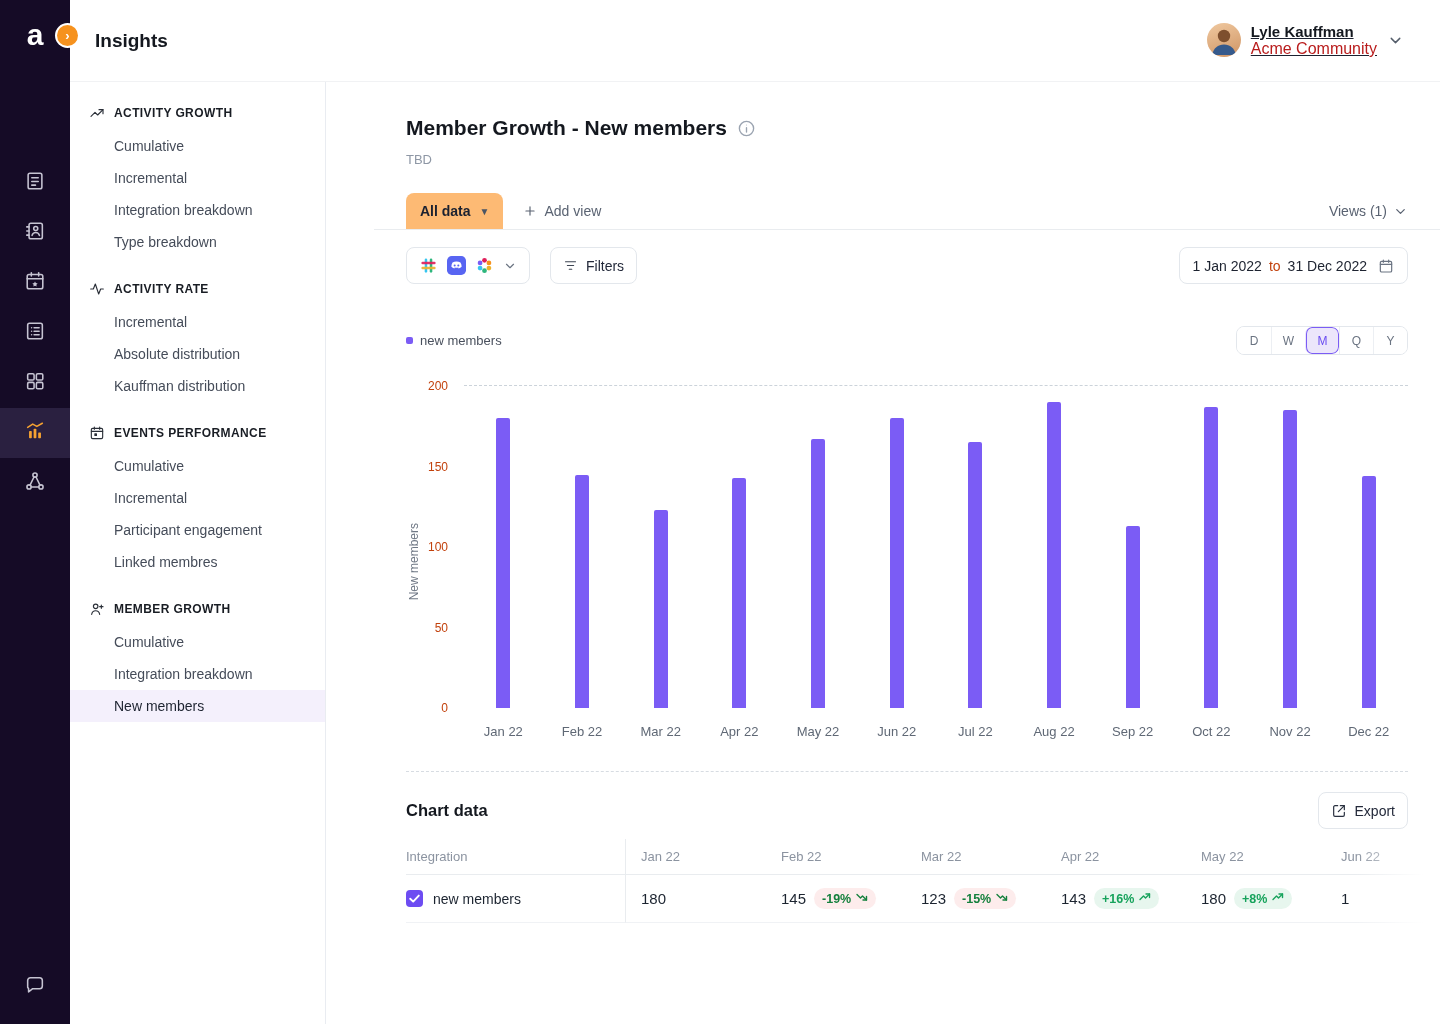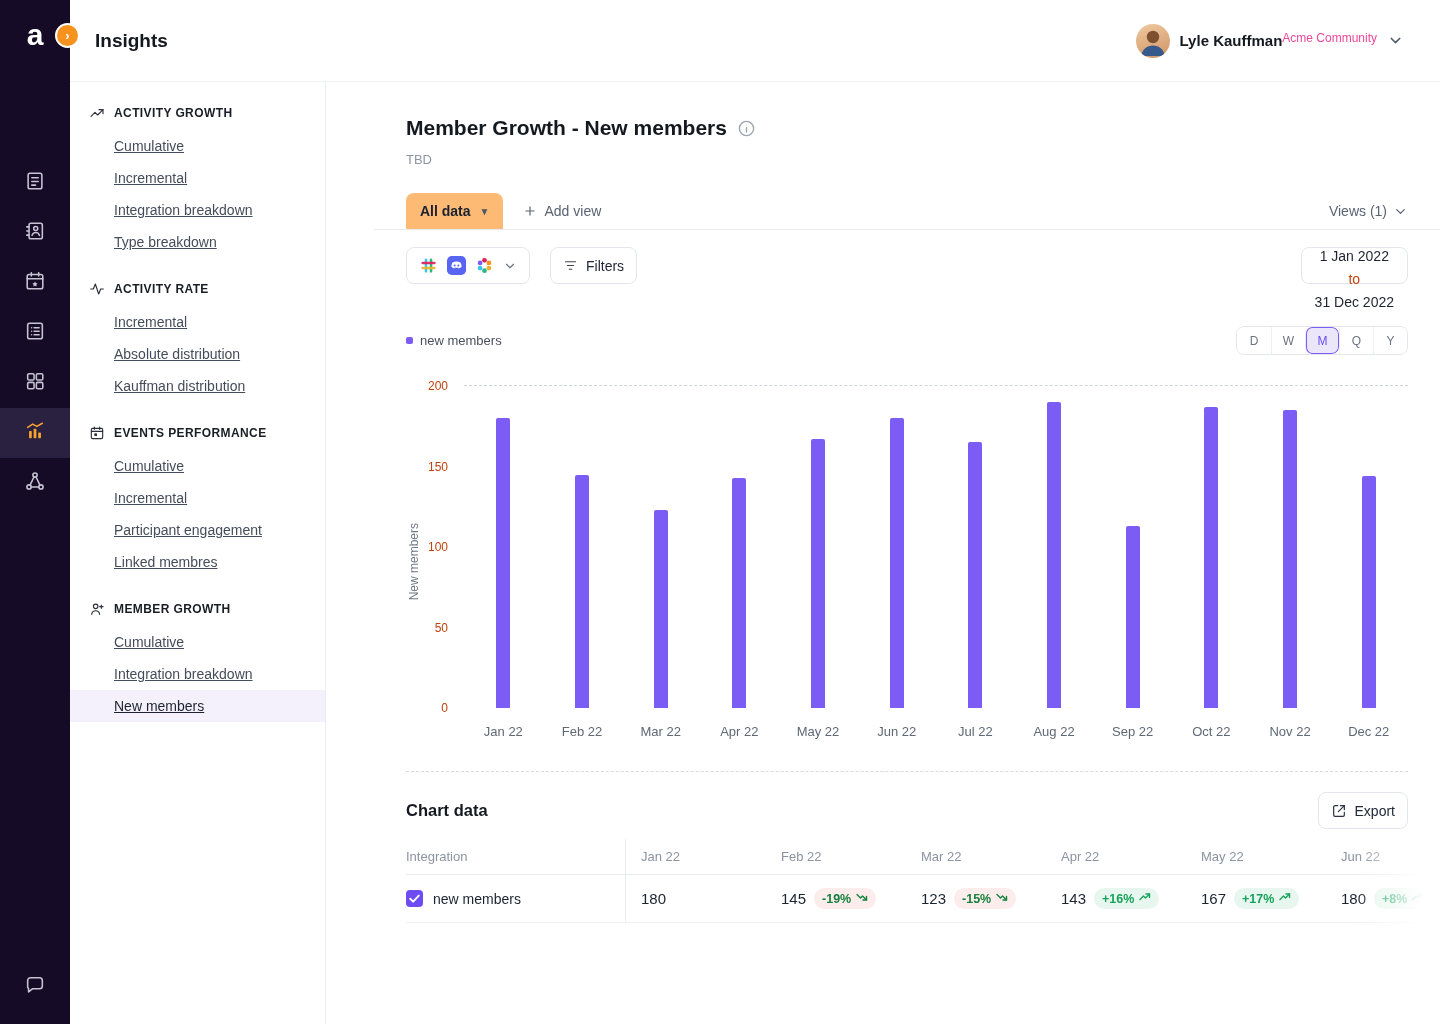--- a/index.html
+++ b/index.html
@@ -19,35 +19,35 @@
   .rail-btn.active { background:#2a2040; color:#f6a231; }
   .rail-bottom { margin-top:auto; margin-bottom:12px; }
 
   
   .main-col { flex:1; display:flex; flex-direction:column; min-width:0; }
   .topbar { height:82px; flex:none; display:flex; align-items:center; justify-content:space-between; padding:0 36px 0 25px; background:#fff; border-bottom:1px solid #f1f2f4; }
   .app-title { font-size:19px; font-weight:700; color:#14181f; }
   .user-block { display:flex; align-items:center; gap:10px; cursor:pointer; }
   .avatar { width:34px; height:34px; border-radius:50%; background:linear-gradient(160deg,#f0c9a0,#cf9464); overflow:hidden; position:relative; flex:none; }
   .avatar svg { position:absolute; inset:0; }
-  .user-meta { display:flex; flex-direction:row; line-height:1.15; }
+  .user-meta { display:flex; flex-direction:column; line-height:1.15;text-decoration:underline; }
   .user-name { font-size:15px; font-weight:700; color:#14181f; }
-  .user-org { font-size:12px; color:#ec4899; }
+  .user-org { font-size:16px; color:#b91c1c; }
   .user-caret { color:#555e6b; display:flex; }
 
   .body-row { flex:1; display:flex; min-height:0;gap:48px; }
 
   
   .sidebar { width:256px; flex:none; border-right:1px solid #e9ecf1; padding-top:14px; background:#fff; overflow:hidden; }
   .side-section { margin-bottom:14px; }
   .side-header { display:flex; align-items:center; gap:9px; padding:9px 16px 9px 19px; }
   .side-h-icon { display:flex; color:#2a2f38; }
   .side-h-icon svg { width:16px; height:16px; }
   .side-h-label { font-size:12px; font-weight:700; letter-spacing:.4px; color:#191d24; }
-  .side-item { padding:7px 16px 7px 44px; font-size:14px; color:#454c59; cursor:pointer; line-height:18px;text-decoration:underline; }
+  .side-item { padding:7px 16px 7px 44px; font-size:14px; color:#454c59; cursor:pointer; line-height:18px; }
   .side-item.active { background:#f4f0fc; color:#1d2330; }
 
   
   .main { flex:1; min-width:0; padding:0 32px; position:relative; overflow:hidden; background:#fff; }
   .page-head { padding-top:34px; display:flex; align-items:center; gap:10px; }
   .page-title { font-size:21px; font-weight:700; color:#14181f; }
   .info-ic { color:#9aa3b0; display:flex; cursor:pointer; }
   .subtitle { margin-top:12px; font-size:13px; color:#8e97a5; }
 
   .tabs-row { margin:26px -32px 0; padding:0 32px; border-bottom:1px solid #e9ecef; display:flex; align-items:flex-end; }
@@ -60,21 +60,21 @@
 
   .toolbar { margin-top:17px; display:flex; align-items:center; }
   .btn { display:inline-flex; align-items:center; gap:8px; height:37px; border:1px solid #e3e7ec; border-radius:8px; background:#fff; padding:0 12px; font-size:14px; color:#23293a; cursor:pointer; }
   .integ-btn { gap:9px; }
   .integ-btn .int-ic { width:19px; height:19px; display:flex; }
   .integ-btn svg { width:19px; height:19px; }
   .integ-btn .chev { color:#6b7482; display:flex; }
   .integ-btn .chev svg { width:14px; height:14px; }
   .filters-btn { margin-left:20px; }
   .filters-btn svg { width:15px; height:15px; color:#3c4452; }
-  .date-btn { margin-left:auto; gap:7px; padding:0 13px;flex-direction:column; }
+  .date-btn { margin-left:auto; gap:7px; padding:0 13px; }
   .date-btn .d { color:#1d2330; }
   .date-btn .to { color:#c2410c; }
   .date-btn svg { width:16px; height:16px; color:#6b7482; margin-left:4px; }
 
   .legend-row { margin-top:42px; display:flex; align-items:center; justify-content:space-between; }
   .legend { display:flex; align-items:center; gap:7px; font-size:13px; color:#49505d; }
   .legend-dot { width:7px; height:7px; border-radius:2px; background:#7b5cf5; }
   .seg { display:flex; border:1px solid #e3e7ec; border-radius:8px; overflow:visible; }
   .seg-btn { width:34px; height:27px; display:flex; align-items:center; justify-content:center; font-size:12px; color:#6b7482; cursor:pointer; border-left:1px solid #eceff3; background:#fff; }
   .seg-btn:first-child { border-left:none; border-radius:7px 0 0 7px; }
@@ -516,30 +516,20 @@
                 <span class="cell-val">143</span>
                 <span class="badge up">
                   <span>+16%</span>
                   <span><svg viewBox="0 0 12 12" fill="none" stroke="currentColor" stroke-width="1.4" stroke-linecap="round" stroke-linejoin="round">
                       <polyline points="1 8.5 4.5 5 6.5 7 10.5 3"></polyline>
                       <polyline points="7 3 10.5 3 10.5 6.5"></polyline>
                     </svg></span>
                 </span>
               </div>
               <div class="td">
-                <span class="cell-val">167</span>
-                <span class="badge up">
-                  <span>+17%</span>
-                  <span><svg viewBox="0 0 12 12" fill="none" stroke="currentColor" stroke-width="1.4" stroke-linecap="round" stroke-linejoin="round">
-                      <polyline points="1 8.5 4.5 5 6.5 7 10.5 3"></polyline>
-                      <polyline points="7 3 10.5 3 10.5 6.5"></polyline>
-                    </svg></span>
-                </span>
-              </div>
-              <div class="td">
                 <span class="cell-val">180</span>
                 <span class="badge up">
                   <span>+8%</span>
                   <span><svg viewBox="0 0 12 12" fill="none" stroke="currentColor" stroke-width="1.4" stroke-linecap="round" stroke-linejoin="round">
                       <polyline points="1 8.5 4.5 5 6.5 7 10.5 3"></polyline>
                       <polyline points="7 3 10.5 3 10.5 6.5"></polyline>
                     </svg></span>
                 </span>
               </div>
               <div class="td">

